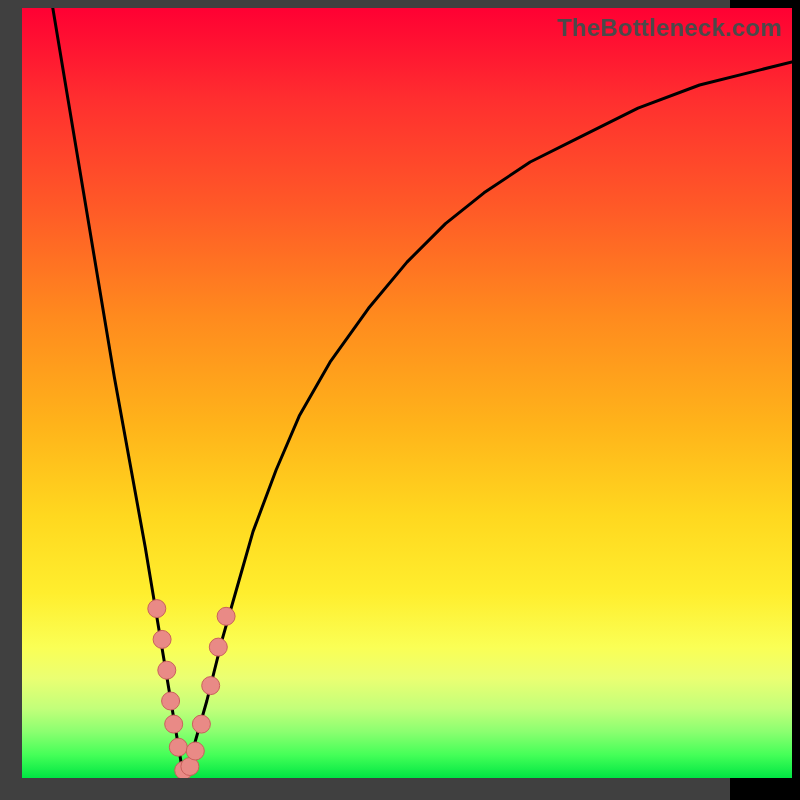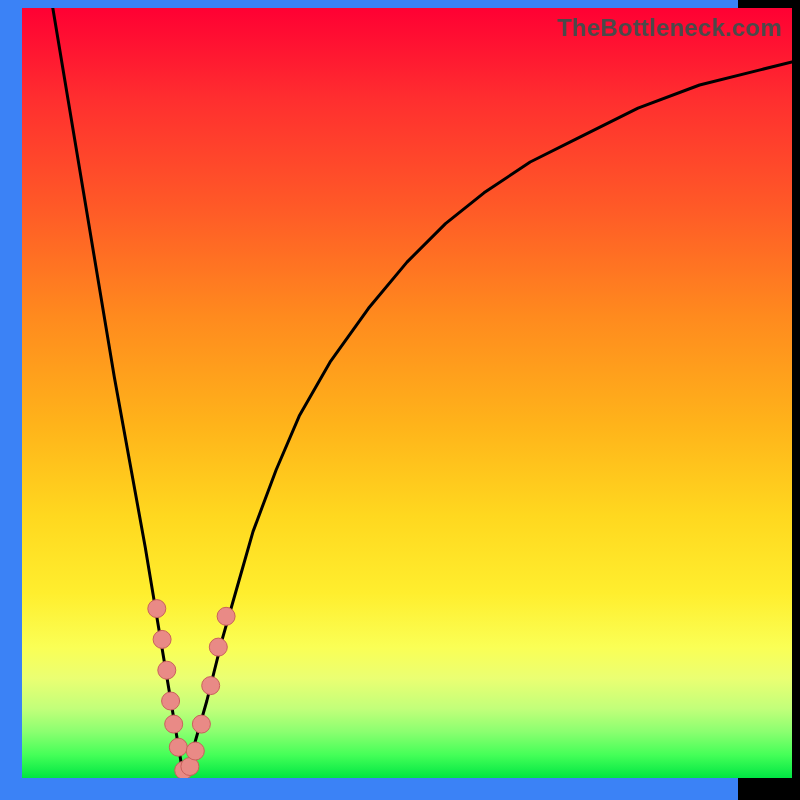--- a/index.html
+++ b/index.html
@@ -8,22 +8,21 @@
     width: 800px;
     height: 800px;
     overflow: hidden;
     background: #000;
     font-family: Arial, Helvetica, sans-serif;
   }
   .frame {
     position: relative;
     width: 730px;
     height: 800px;
-    background: #3b82f6;
-    padding-left: 8px;
+    background: #404040;
   }
   .plot {
     position: absolute;
     left: 22px;
     top: 8px;
     width: 770px;
     height: 770px;
     background: linear-gradient(
       to bottom,
       #ff0033 0%,

